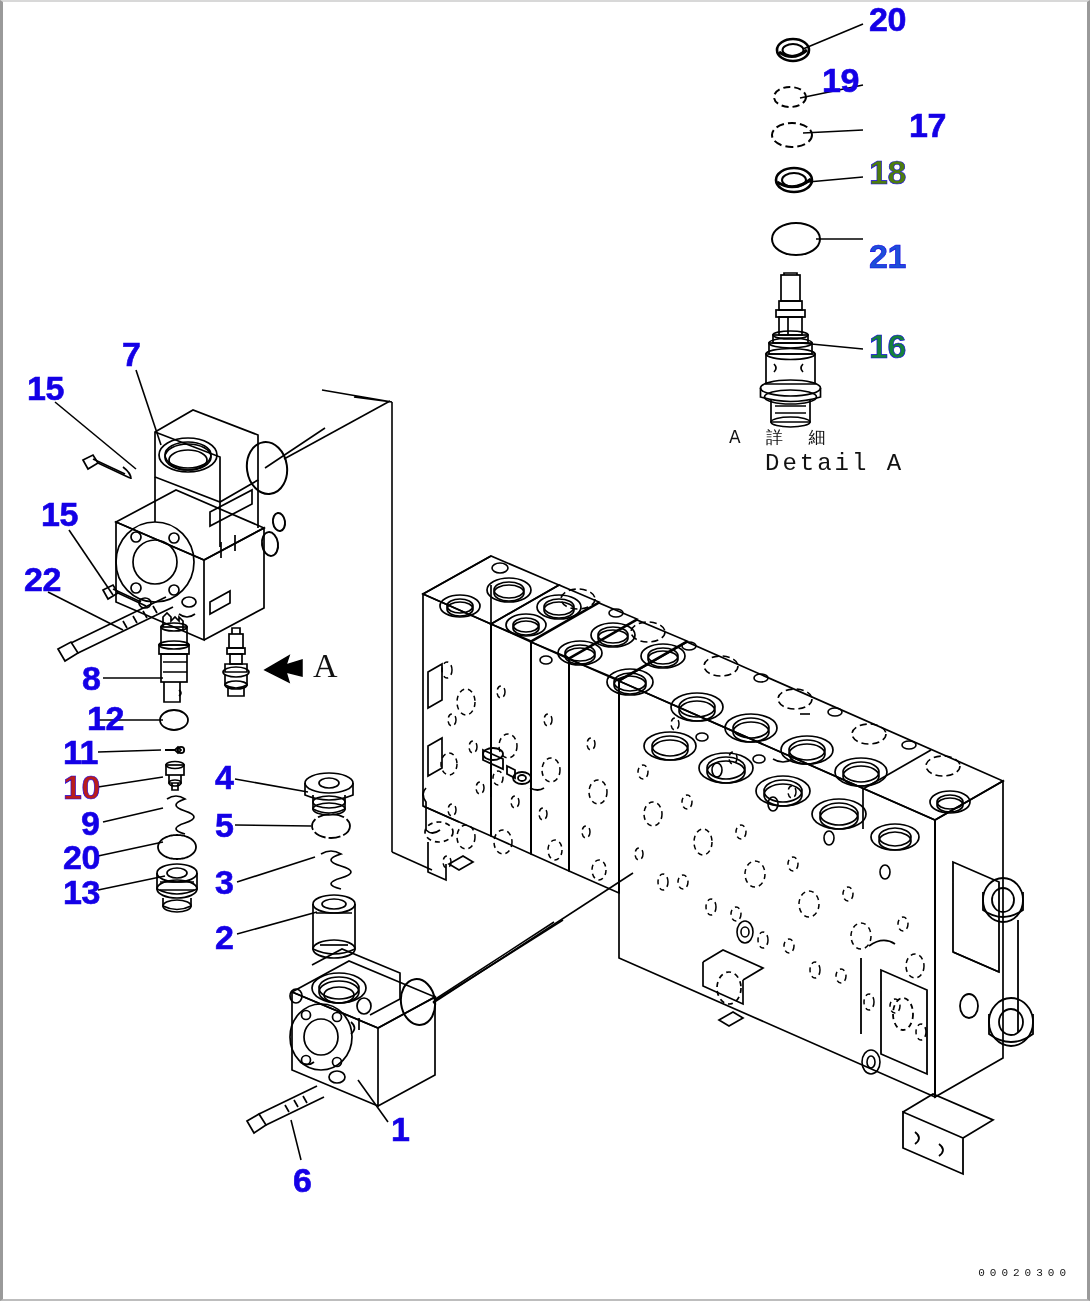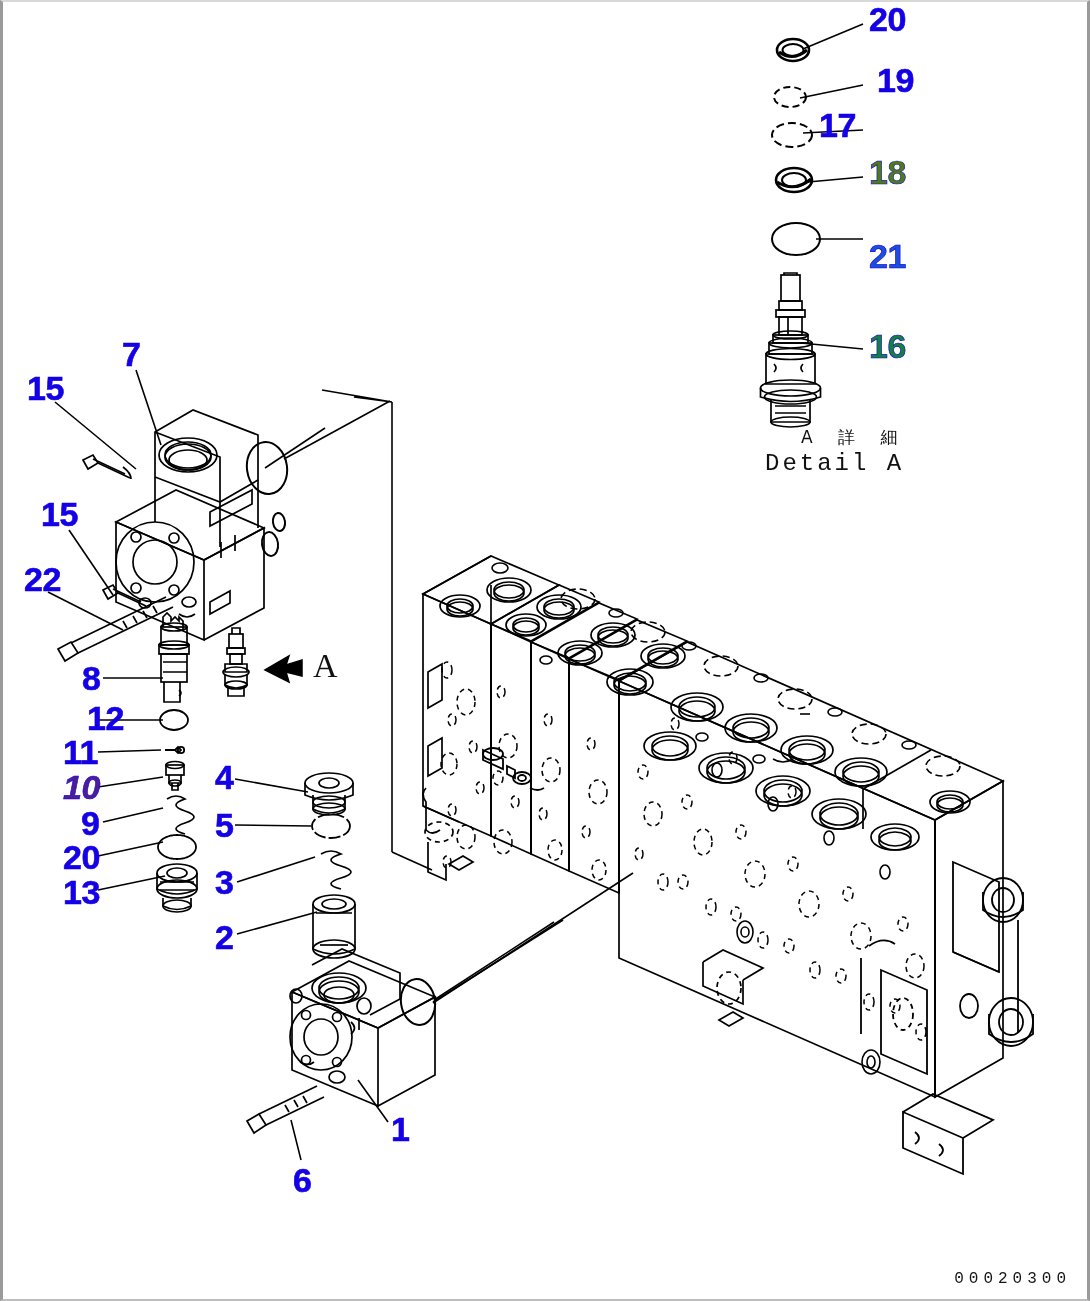--- a/index.html
+++ b/index.html
@@ -12,22 +12,22 @@
   #art{position:absolute;left:0;top:0;width:1090px;height:1301px;}
   .callout{position:absolute;color:#1400e6;font-weight:bold;
            font-family:"Liberation Sans",sans-serif;font-size:34px;
            line-height:30px;letter-spacing:-0.5px;white-space:nowrap;
            -webkit-text-stroke:0.6px #1400e6;}
   .detailtxt{position:absolute;color:#111;font-family:"Liberation Mono",monospace;
              font-size:24px;letter-spacing:3px;white-space:nowrap;}
   .detailtxt.jp{font-family:"DejaVu Sans",sans-serif;letter-spacing:10px;font-size:17px;}
   .secmark{position:absolute;color:#111;font-family:"Liberation Serif",serif;
            font-size:34px;white-space:nowrap;}
-  #drawno{position:absolute;right:16px;bottom:11px;color:#151515;
-          font-family:"Liberation Mono",monospace;font-size:16px;
+  #drawno{position:absolute;right:16px;bottom:20px;color:#151515;
+          font-family:"Liberation Mono",monospace;font-size:11px;
           letter-spacing:5px;white-space:nowrap;}
 </style>
 </head>
 <body>
 
 <div id="sheet">
 
   <svg id="art" viewBox="0 0 1090 1301">
     <defs>
       <g id="hexnut">
@@ -529,42 +529,42 @@
       <rect x="224" y="646" width="18" height="6"></rect>
       <rect x="227" y="652" width="12" height="10"></rect>
       <path d="M222,662 l0,8 l22,0 l0,-8 z"></path>
       <ellipse cx="233" cy="670" rx="13" ry="5"></ellipse>
       <path d="M222,673 l0,10 q11,6 22,0 l0,-10"></path>
       <ellipse cx="233" cy="683" rx="11" ry="4"></ellipse>
       <path d="M225,686 l0,8 l16,0 l0,-8"></path>
     </g>
   </svg>
 
-  <div class="detailtxt jp" style="left:798px;top:424px;">A 詳 細</div>
+  <div class="detailtxt jp" style="left:726px;top:424px;">A 詳 細</div>
   <div class="detailtxt" style="left:762px;top:448px;">Detail A</div>
 
   <div class="secmark" style="left:310px;top:645px;">A</div>
 
   <div id="drawno">00020300</div>
 
   <div id="callout-layer">
       <div class="callout" style="left: 866px; top: 2px; color: rgb(20, 0, 230);">20</div>
-      <div class="callout" style="left: 874px; top: 63px; color: rgb(20, 0, 230);">19</div>
-      <div class="callout" style="left: 816px; top: 108px; color: rgb(20, 0, 230);">17</div>
+      <div class="callout" style="left: 819px; top: 63px; color: rgb(20, 0, 230);">19</div>
+      <div class="callout" style="left: 906px; top: 108px; color: rgb(20, 0, 230);">17</div>
       <div class="callout" style="left: 866px; top: 155px; color: #4d7c0f;">18</div>
       <div class="callout" style="left: 866px; top: 219px; color: #1d4ed8; margin-top: 20px;">21</div>
       <div class="callout" style="left: 866px; top: 329px; color: #15803d;">16</div>
       <div class="callout" style="left: 119px; top: 337px; color: rgb(20, 0, 230);">7</div>
       <div class="callout" style="left: 24px; top: 371px; color: rgb(20, 0, 230);">15</div>
       <div class="callout" style="left: 38px; top: 497px; color: rgb(20, 0, 230);">15</div>
       <div class="callout" style="left: 21px; top: 562px; color: rgb(20, 0, 230);">22</div>
       <div class="callout" style="left: 79px; top: 661px; color: rgb(20, 0, 230);">8</div>
       <div class="callout" style="left: 60px; top: 701px; color: rgb(20, 0, 230); margin-left: 24px;">12</div>
       <div class="callout" style="left: 60px; top: 735px; color: rgb(20, 0, 230);">11</div>
-      <div class="callout" style="left: 60px; top: 770px; color: #4c1d95; font-style: italic;">10</div>
+      <div class="callout" style="left: 60px; top: 770px; color: #b91c1c;">10</div>
       <div class="callout" style="left: 78px; top: 806px; color: rgb(20, 0, 230);">9</div>
       <div class="callout" style="left: 60px; top: 840px; color: rgb(20, 0, 230);">20</div>
       <div class="callout" style="left: 60px; top: 875px; color: rgb(20, 0, 230);">13</div>
       <div class="callout" style="left: 212px; top: 760px; color: rgb(20, 0, 230);">4</div>
       <div class="callout" style="left: 212px; top: 808px; color: rgb(20, 0, 230);">5</div>
       <div class="callout" style="left: 212px; top: 865px; color: rgb(20, 0, 230);">3</div>
       <div class="callout" style="left: 212px; top: 920px; color: rgb(20, 0, 230);">2</div>
       <div class="callout" style="left: 388px; top: 1112px; color: rgb(20, 0, 230);">1</div>
       <div class="callout" style="left: 290px; top: 1163px; color: rgb(20, 0, 230);">6</div>
     </div>

